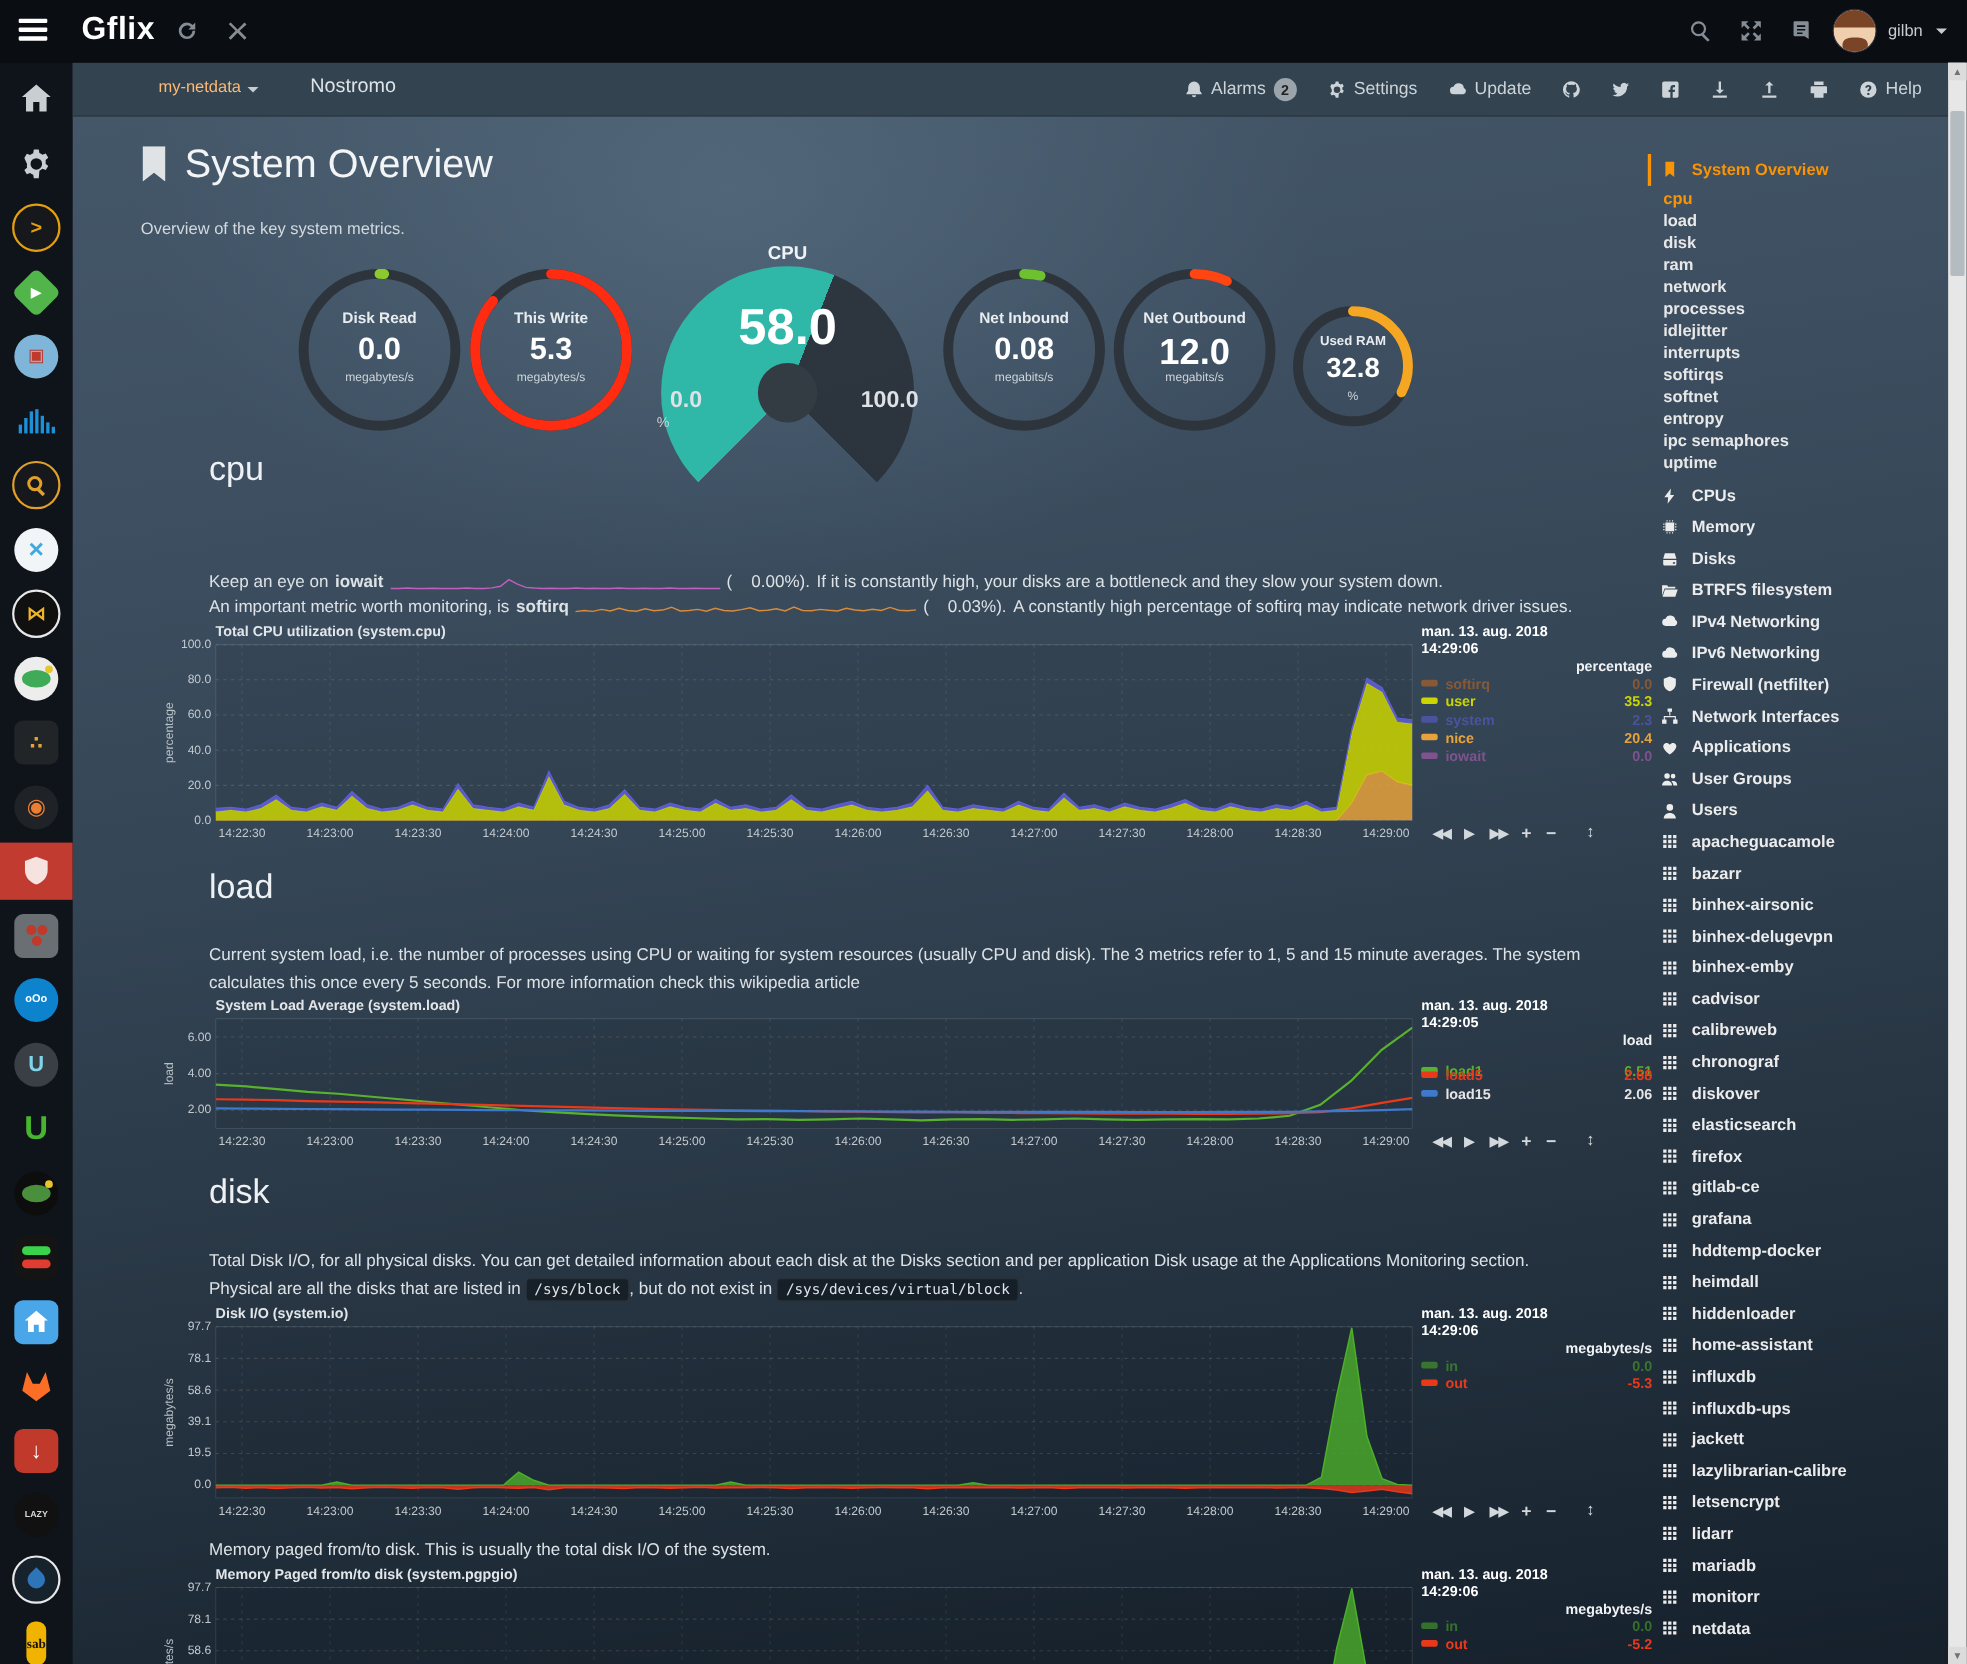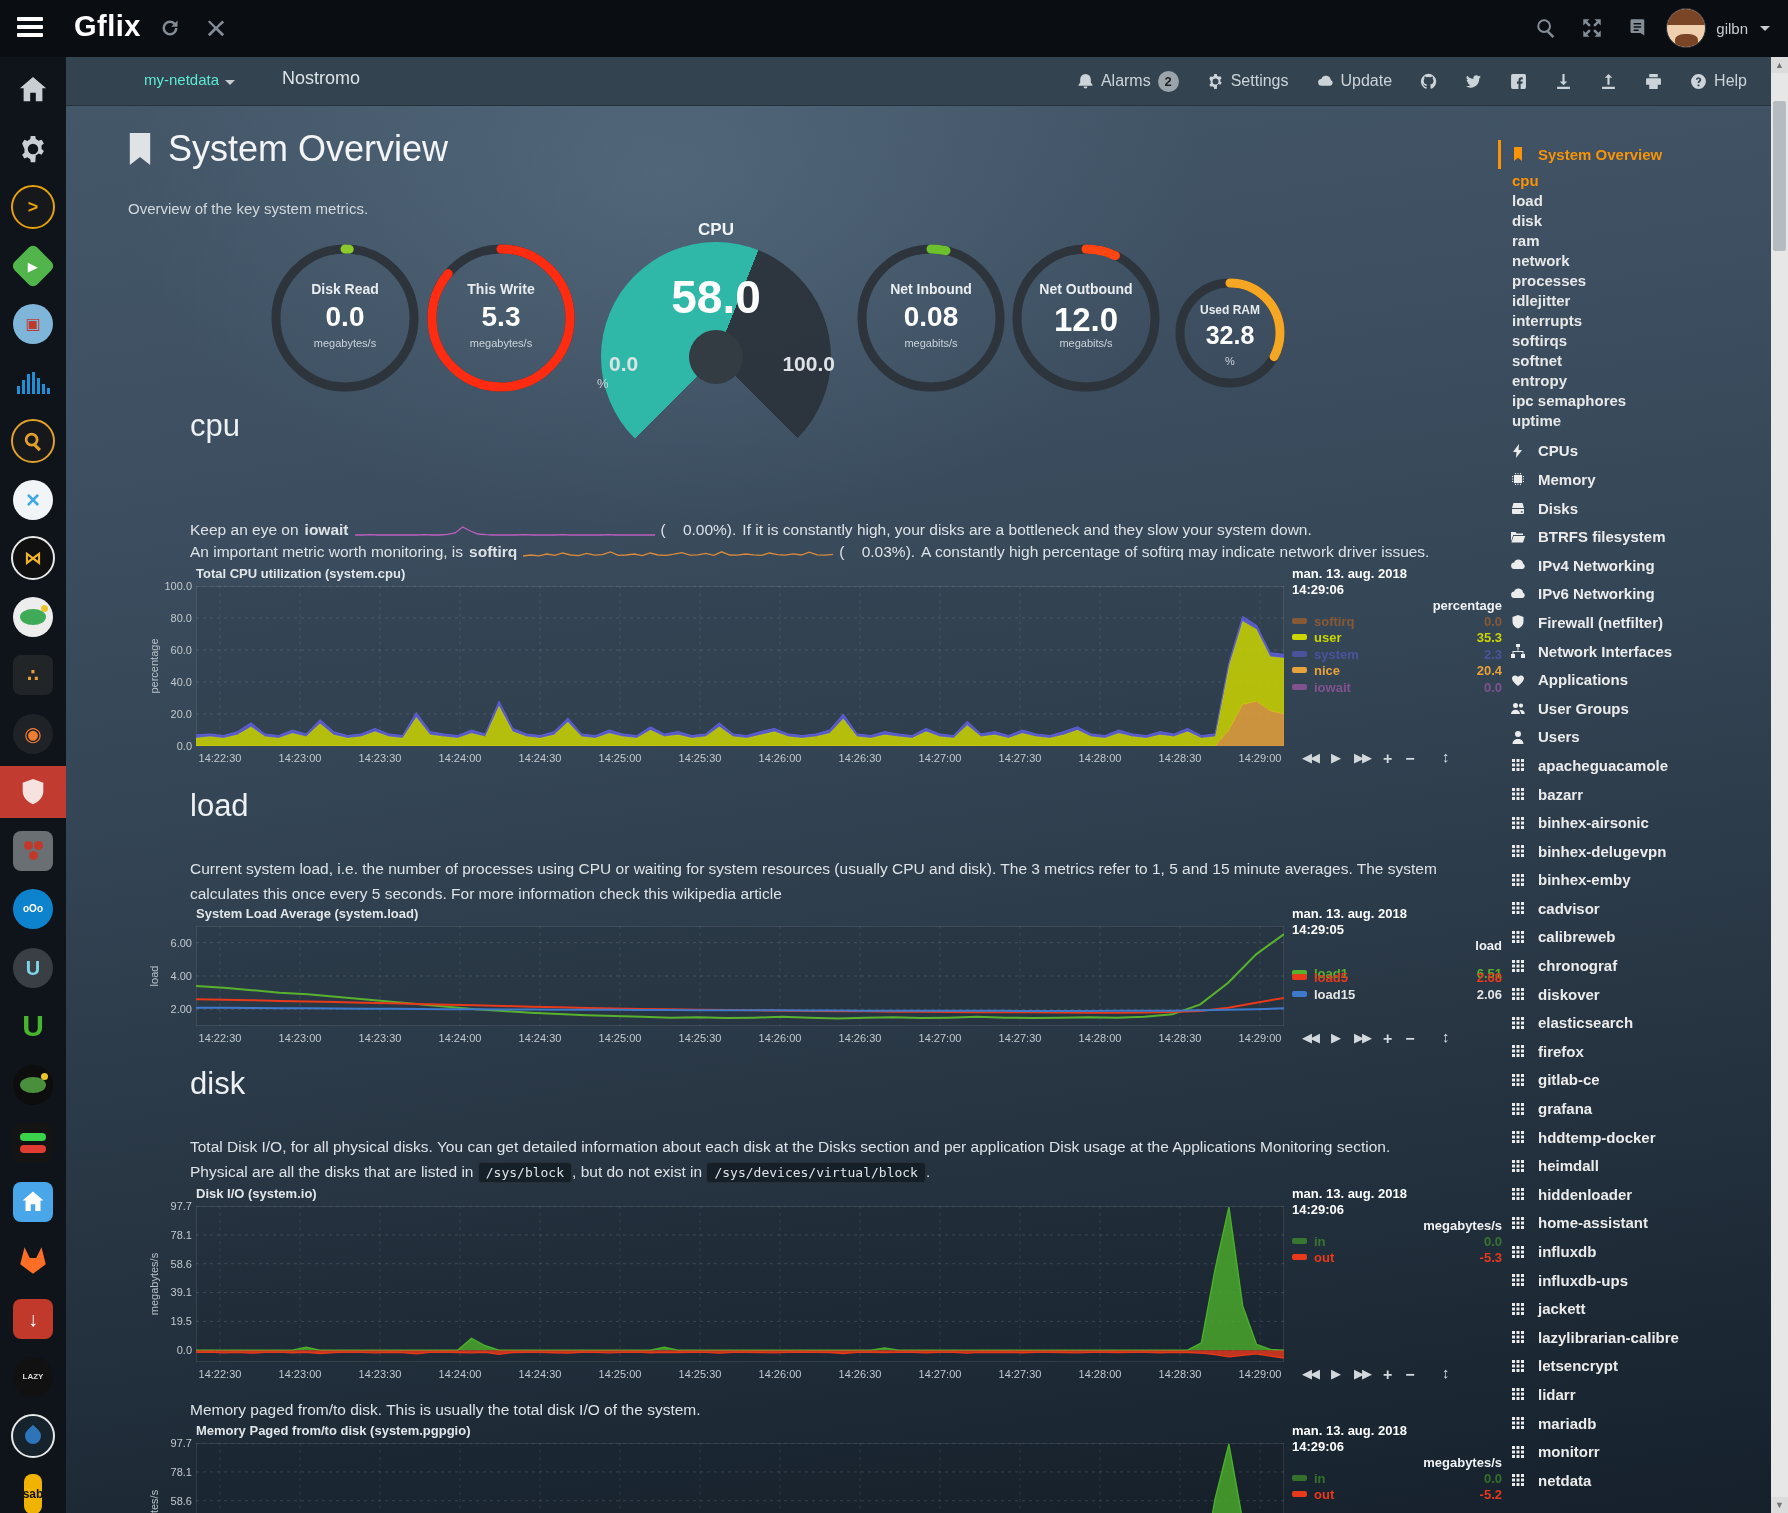--- a/index.html
+++ b/index.html
@@ -13,21 +13,21 @@
   #app-title{position:absolute;left:74px;top:10px;font-size:29px;font-weight:bold;color:#fff;letter-spacing:.5px;}
   .tb-ic{position:absolute;top:18px;width:20px;height:20px;color:#848d95;}
   .tb-ic svg{width:20px;height:20px;display:block;}
   #user-chip{position:absolute;right:18px;top:8px;display:flex;align-items:center;gap:10px;color:#c7ccd1;font-size:15px;}
   #avatar{width:38px;height:38px;border-radius:50%;overflow:hidden;position:relative;background:#f0cfae;border:1px solid #2a313a;}
   #avatar .hair{position:absolute;left:0;top:0;width:100%;height:42%;background:#7a4526;border-radius:50% 50% 0 0;}
   #avatar .beard{position:absolute;left:20%;bottom:-4%;width:60%;height:38%;background:#7a4526;border-radius:40% 40% 50% 50%;}
   .caret{display:inline-block;width:0;height:0;border-left:5px solid transparent;border-right:5px solid transparent;border-top:5px solid #c7ccd1;margin-left:2px;}
   
   #ndbar{position:absolute;left:66px;top:57px;width:1705px;height:48px;background:#33434f;border-bottom:1px solid rgba(0,0,0,.25);z-index:30;}
-  #nd-server{position:absolute;left:78px;top:14px;font-size:15px;color:#5eead4;cursor:pointer;}
+  #nd-server{position:absolute;left:78px;top:14px;font-size:15px;color:#fdba74;cursor:pointer;}
   #nd-host{position:absolute;left:216px;top:11px;font-size:18px;color:#dde3e7;}
   #nd-right{position:absolute;right:24px;top:0;height:48px;display:flex;align-items:center;gap:28px;}
   .nd-item{display:flex;align-items:center;gap:7px;color:#ccd4d9;font-size:16px;cursor:pointer;}
   .nd-item svg{width:17px;height:17px;display:block;}
   .badge{background:#9aa4aa;color:#222;border-radius:50%;min-width:21px;height:21px;line-height:21px;text-align:center;font-size:13px;font-weight:bold;}
   
   #dock{position:absolute;left:0;top:57px;width:66px;height:1456px;background:rgba(13,18,24,.42);z-index:35;}
   .dock-item{position:absolute;left:0;width:66px;height:52px;display:flex;align-items:center;justify-content:center;cursor:pointer;}
   .dock-item .ic{display:flex;align-items:center;justify-content:center;}
   
@@ -366,21 +366,21 @@
         <span class="ic" style="width: 40px; height: 40px; background: rgb(17, 17, 17); border-radius: 50%; color: rgb(216, 216, 216);">
           <b style="font-size:8px;line-height:1">LAZY</b>
         </span>
       </div>
       <div class="dock-item" style="top: 1352.5px;">
         <span class="ic" style="width: 40px; height: 40px; background: rgb(22, 34, 44); border-radius: 50%; border: 2px solid rgb(232, 232, 232); color: rgb(46, 116, 184);">
           <span style="width:16px;height:16px;background:#2e74b8;border-radius:0 50% 50% 50%;transform:rotate(45deg);display:block"></span>
         </span>
       </div>
       <div class="dock-item" style="top: 1411px;">
-        <span class="ic" style="width: 18px; height: 40px; background: rgb(240, 180, 0); border-radius: 8px; color: rgb(17, 17, 17);">
+        <span class="ic" style="width: 18px; height: 40px; background: rgb(240, 180, 0); border-radius: 8px; color: rgb(17, 17, 17); font-family: Liberation Serif, serif;">
           <b style="font-size:12px;line-height:1">sab</b>
         </span>
       </div>
     </div>
 
   <div id="scrollbar">
     <div class="sb-btn" style="top:0">▲</div>
     <div id="sb-thumb"></div>
     <div class="sb-btn" style="bottom:0">▼</div>
   </div>

